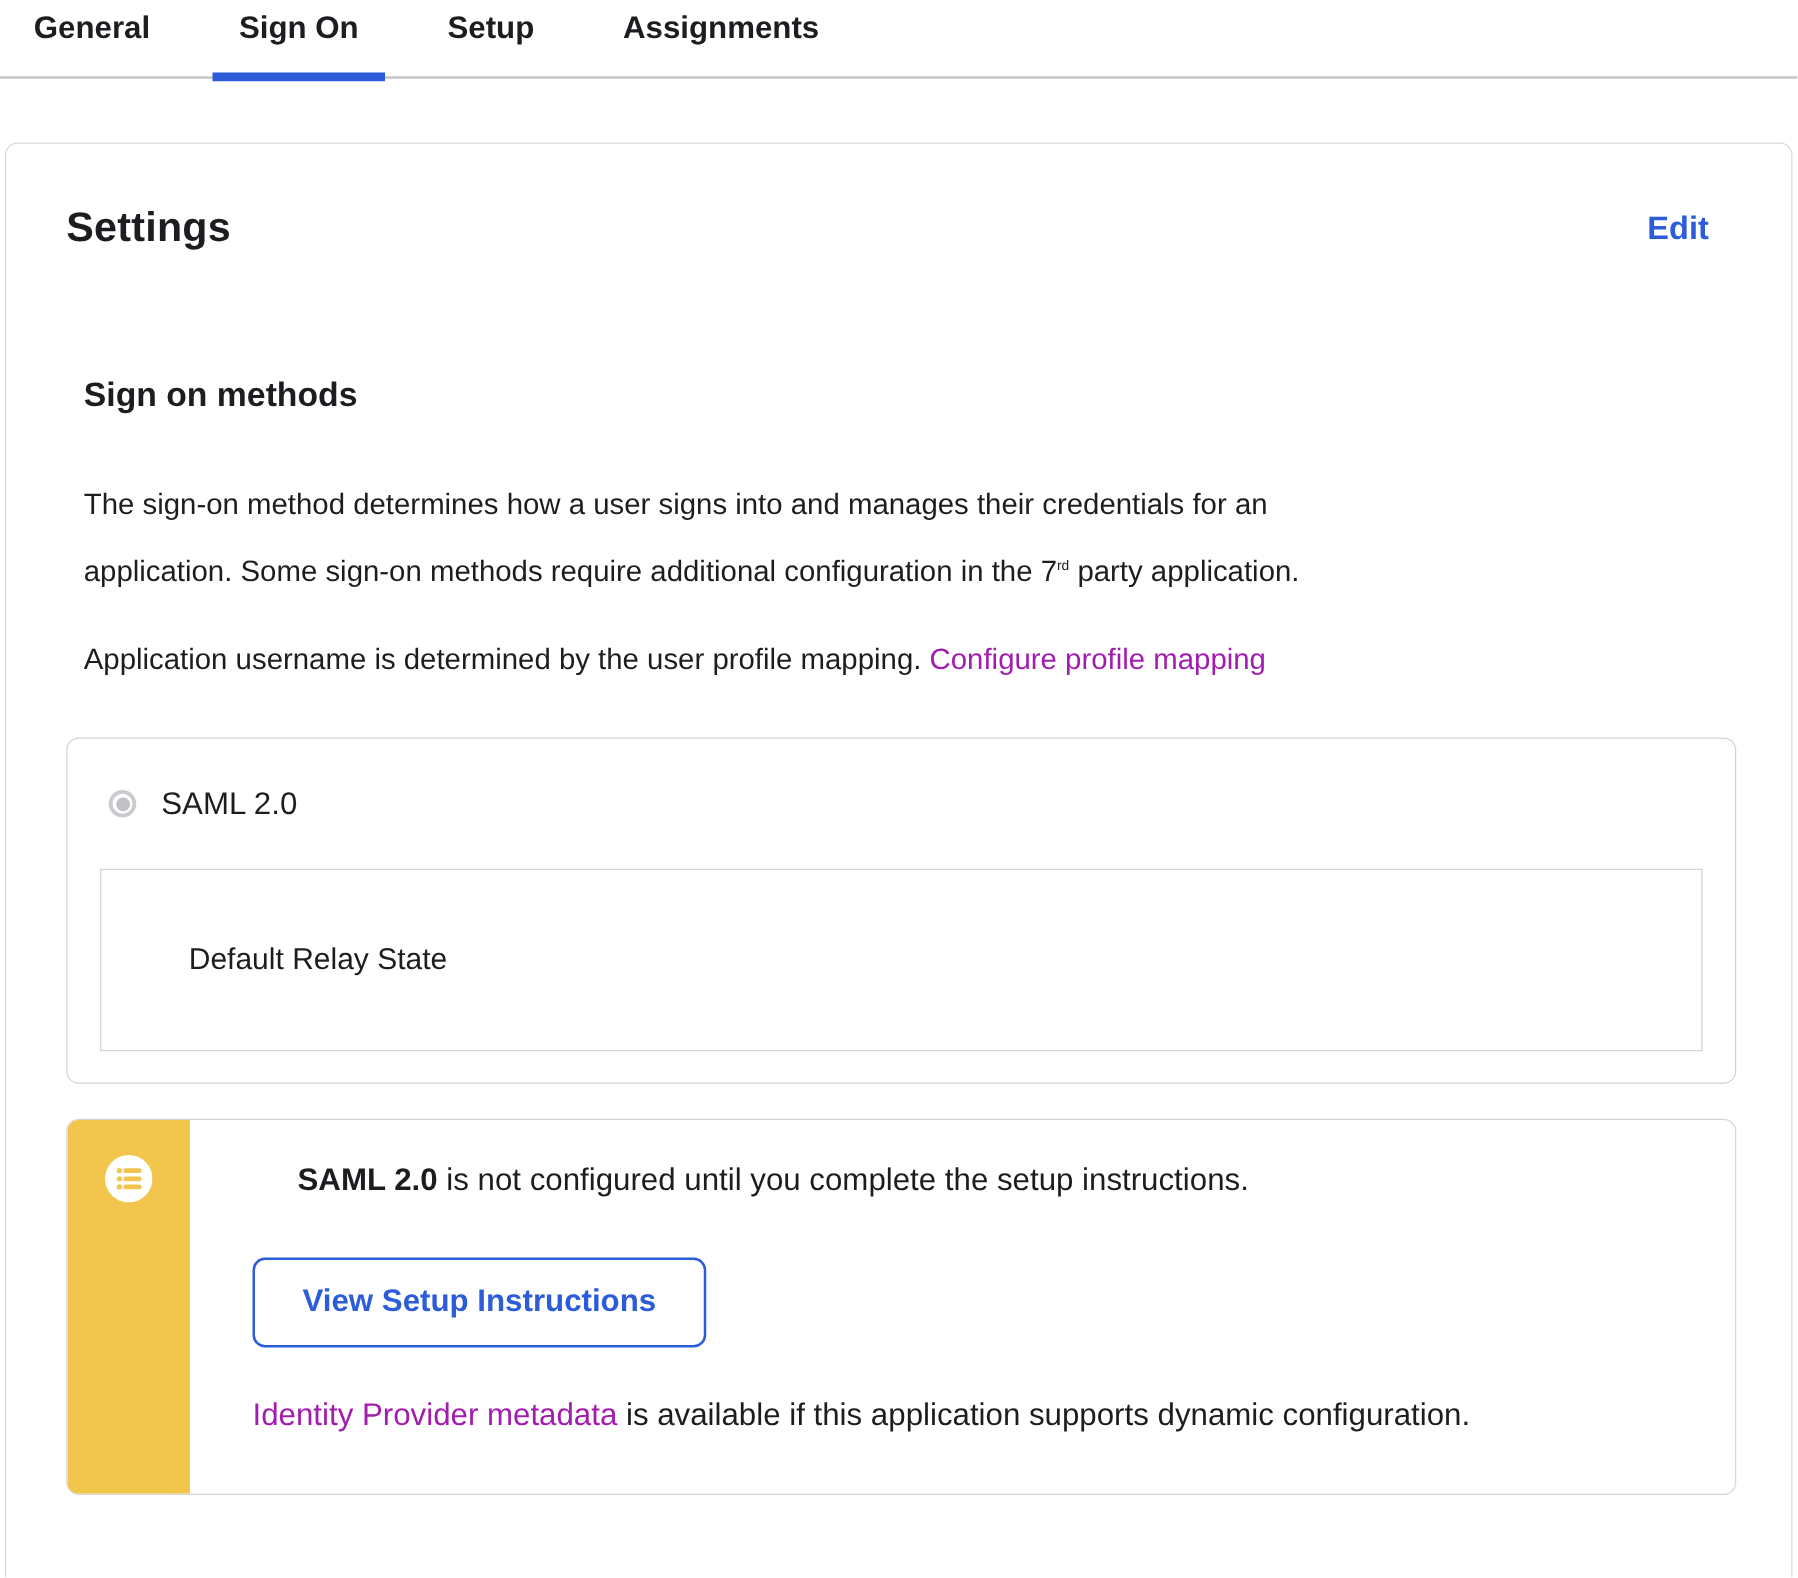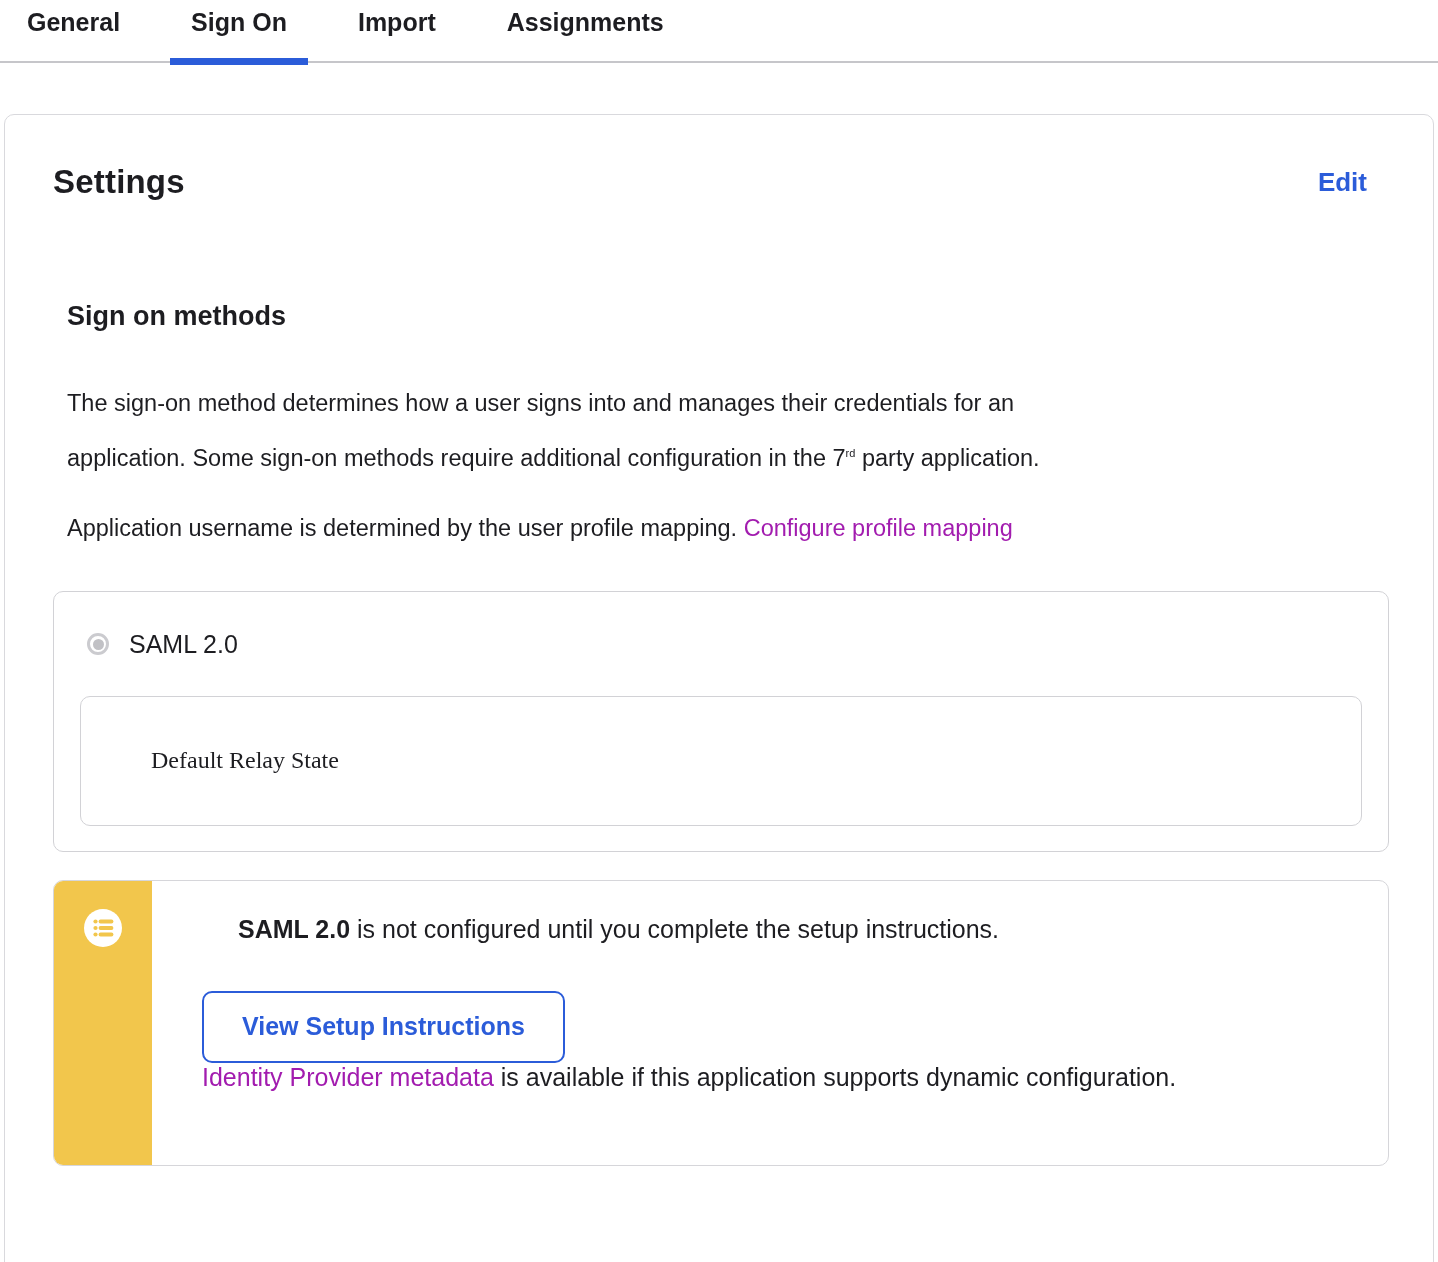--- a/index.html
+++ b/index.html
@@ -112,28 +112,27 @@
     width: 11px; height: 11px;
     border-radius: 50%;
     background: #c1c1c5;
   }
   .radio-label {
     margin-left: 20px;
     font-size: 25px;
   }
   .relay-box {
     margin: 37px 26px 25px 26px;
-    height: 130px;
+    height: 146px;
     border: 1px solid #d2d2d6;
-    border-radius: 10px;
+    border-radius: 0;
     display: flex;
     align-items: center;
     padding-left: 70px;
     font-size: 24px;
-    font-family: Liberation Serif, serif;
   }
 
   
   .callout {
     margin-top: 28px;
     border: 1px solid #d6d6da;
     border-radius: 10px;
     display: flex;
     overflow: hidden;
     min-height: 286px;
@@ -165,30 +164,31 @@
     font-size: 25px;
     font-weight: 700;
     color: #2b5cd9;
     background: #fff;
     border: 2px solid #2b5cd9;
     border-radius: 10px;
     padding: 19px 38px 20px 38px;
     cursor: pointer;
   }
   .metadata-line {
+    margin-top: 40px;
     font-size: 25px;
   }
 </style>
 </head>
 <body>
 
 <nav class="tabbar">
   <div class="tab">General</div>
   <div class="tab active">Sign On</div>
-  <div class="tab">Import</div>
+  <div class="tab">Setup</div>
   <div class="tab">Assignments</div>
 </nav>
 
 <section class="card">
 
   <div class="card-header">
     <h1 class="card-title">Settings</h1>
     <a class="edit-link">Edit</a>
   </div>
 

